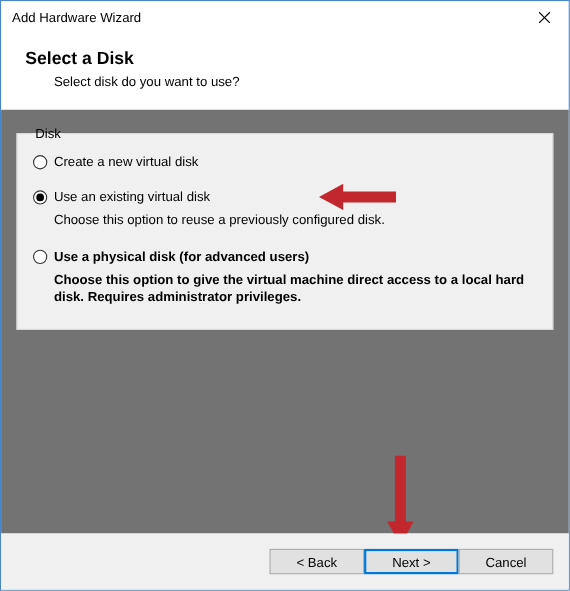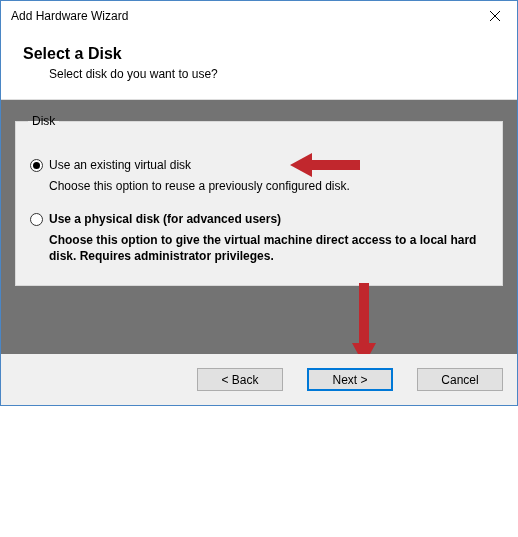--- a/index.html
+++ b/index.html
@@ -5,21 +5,21 @@
   * { box-sizing: border-box; }
   body {
     margin: 0;
     font-family: "Segoe UI", Tahoma, sans-serif;
     font-size: 12px;
     background: #fff;
     color: #000;
   }
   .window {
     width: 518px;
-    height: 406px;
+    height: 537px;
     border: 1px solid #4a86c5;
     background: #fff;
     display: flex;
     flex-direction: column;
     position: relative;
   }
   .titlebar {
     height: 30px;
     display: flex;
     align-items: center;
@@ -101,21 +101,21 @@
     font-size: 12px;
     margin-left: 19px;
     line-height: 1.35;
     color: #000;
   }
   .footer {
     background: #f0f0f0;
     padding: 14px 14px 14px 14px;
     display: flex;
     justify-content: flex-end;
-    gap: 24px;
+    gap: 0;
     position: relative;
   }
   .btn {
     min-width: 86px;
     height: 23px;
     font-size: 12px;
     font-family: inherit;
     background: #e1e1e1;
     border: 1px solid #adadad;
     cursor: pointer;
@@ -160,20 +160,24 @@
     <div class="sub">Select disk do you want to use?</div>
   </div>
 
   <div class="divider"></div>
 
   <div class="content">
     <fieldset class="group">
       <legend>Disk</legend>
 
       <div class="option">
+        <div class="radio-row">
+          <span class="radio"></span>
+          <span class="radio-label">Create a new virtual disk</span>
+        </div>
       </div>
 
       <div class="option">
         <div class="radio-row">
           <span class="radio checked"></span>
           <span class="radio-label">Use an existing virtual disk</span>
           <svg class="arrow-h" width="70" height="30">
             <polygon points="0,15 22,3 22,10 70,10 70,20 22,20 22,27" fill="#c1272d"></polygon>
           </svg>
         </div>

